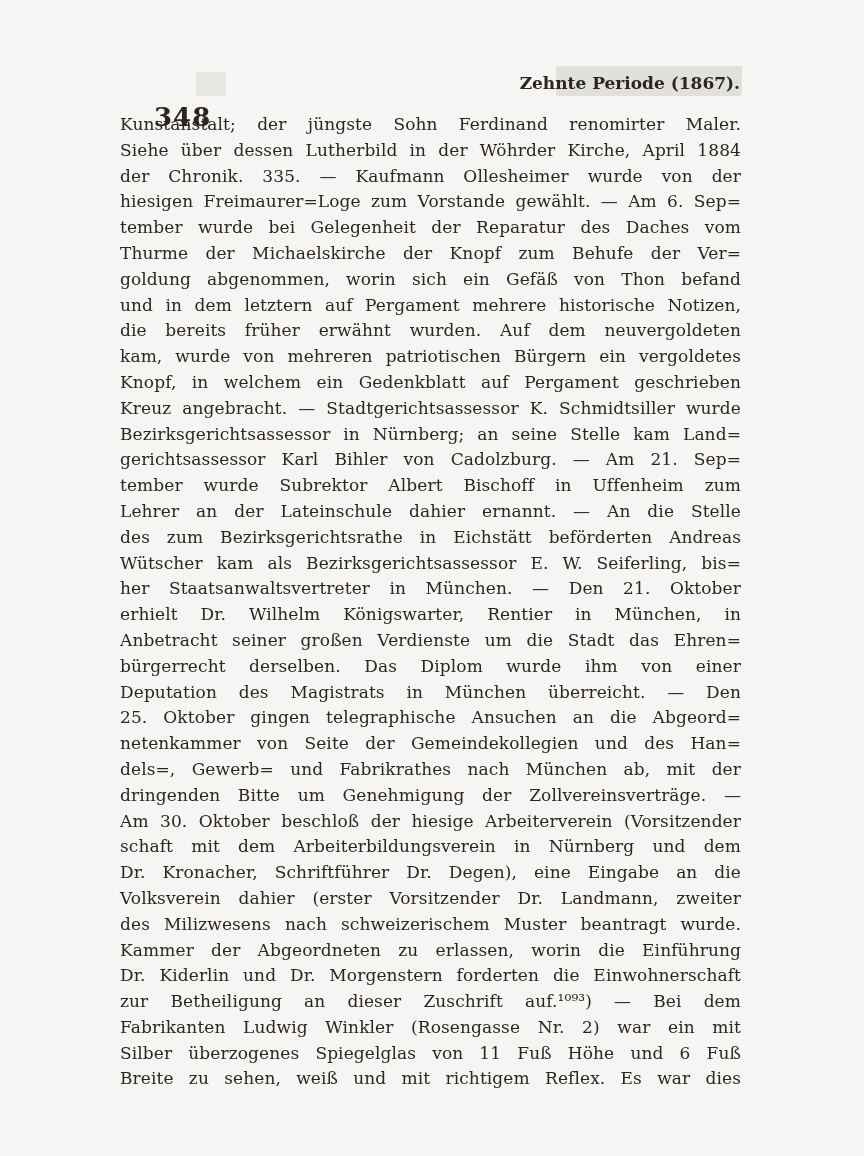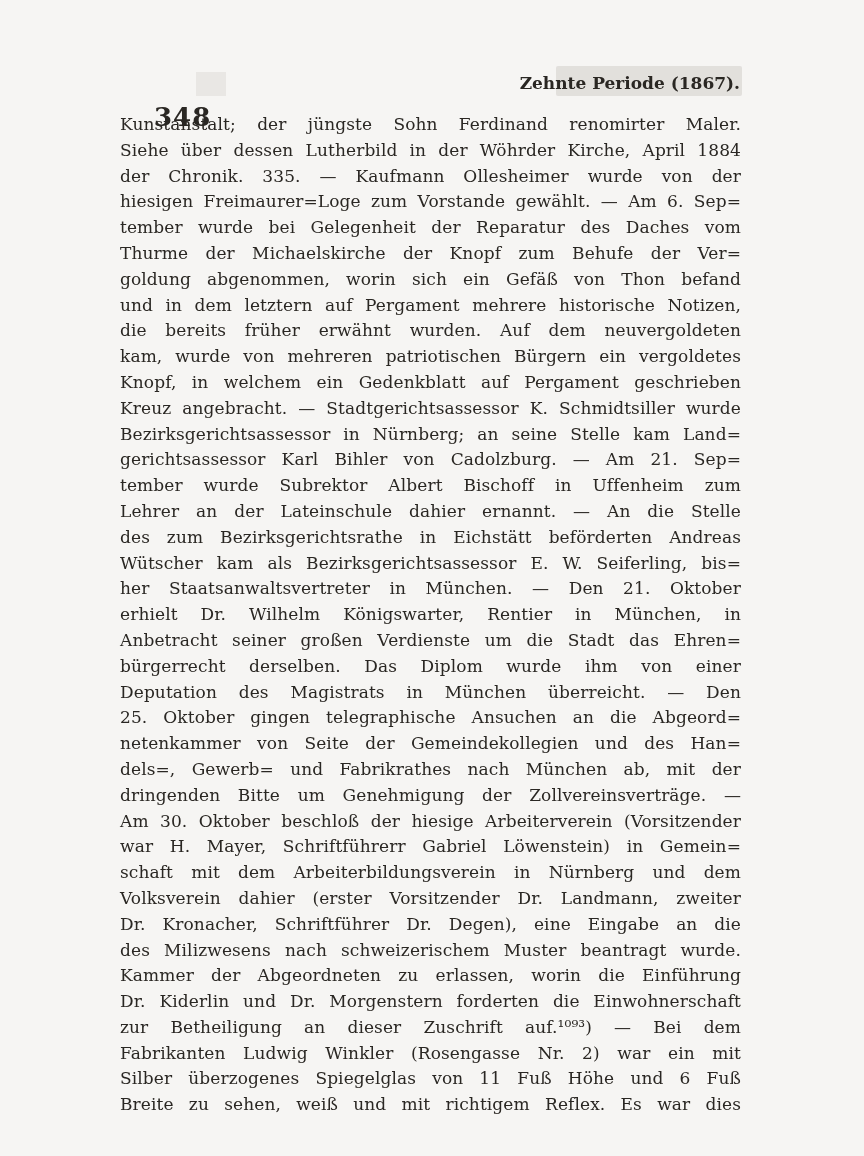--- a/index.html
+++ b/index.html
@@ -110,24 +110,23 @@
       <div class="line">her Staatsanwaltsvertreter in München. — Den 21. Oktober</div>
       <div class="line">erhielt Dr. Wilhelm Königswarter, Rentier in München, in</div>
       <div class="line">Anbetracht seiner großen Verdienste um die Stadt das Ehren=</div>
       <div class="line">bürgerrecht derselben. Das Diplom wurde ihm von einer</div>
       <div class="line">Deputation des Magistrats in München überreicht. — Den</div>
       <div class="line">25. Oktober gingen telegraphische Ansuchen an die Abgeord=</div>
       <div class="line">netenkammer von Seite der Gemeindekollegien und des Han=</div>
       <div class="line">dels=, Gewerb= und Fabrikrathes nach München ab, mit der</div>
       <div class="line">dringenden Bitte um Genehmigung der Zollvereinsverträge. —</div>
       <div class="line">Am 30. Oktober beschloß der hiesige Arbeiterverein (Vorsitzender</div>
-      <div class="line">war H. Mayer, Schriftführerr Gabriel Löwenstein) in Gemein=</div>
       <div class="line">schaft mit dem Arbeiterbildungsverein in Nürnberg und dem</div>
+      <div class="line">Dr. Kronacher, Schriftführer Dr. Degen), eine Eingabe an die</div>
       <div class="line">Volksverein dahier (erster Vorsitzender Dr. Landmann, zweiter</div>
-      <div class="line">Dr. Kronacher, Schriftführer Dr. Degen), eine Eingabe an die</div>
       <div class="line">des Milizwesens nach schweizerischem Muster beantragt wurde.</div>
       <div class="line">Kammer der Abgeordneten zu erlassen, worin die Einführung</div>
       <div class="line">Dr. Kiderlin und Dr. Morgenstern forderten die Einwohnerschaft</div>
       <div class="line">zur Betheiligung an dieser Zuschrift auf.¹⁰⁹³) — Bei dem</div>
       <div class="line">Fabrikanten Ludwig Winkler (Rosengasse Nr. 2) war ein mit</div>
       <div class="line">Silber überzogenes Spiegelglas von 11 Fuß Höhe und 6 Fuß</div>
       <div class="line">Breite zu sehen, weiß und mit richtigem Reflex. Es war dies</div>
     </div>
 </div>
 

